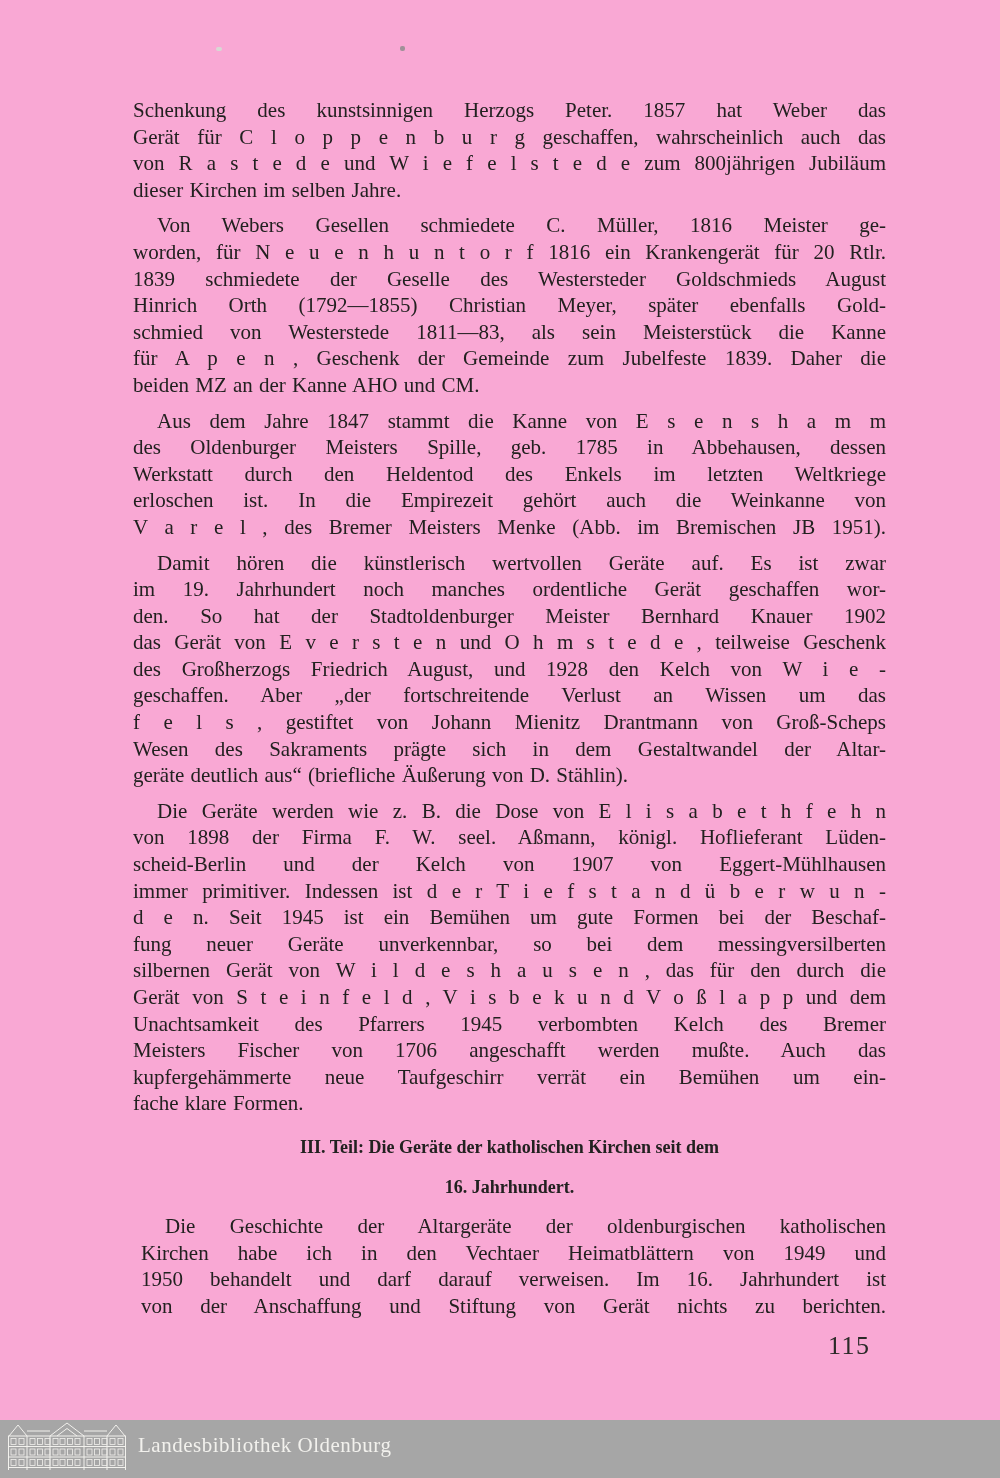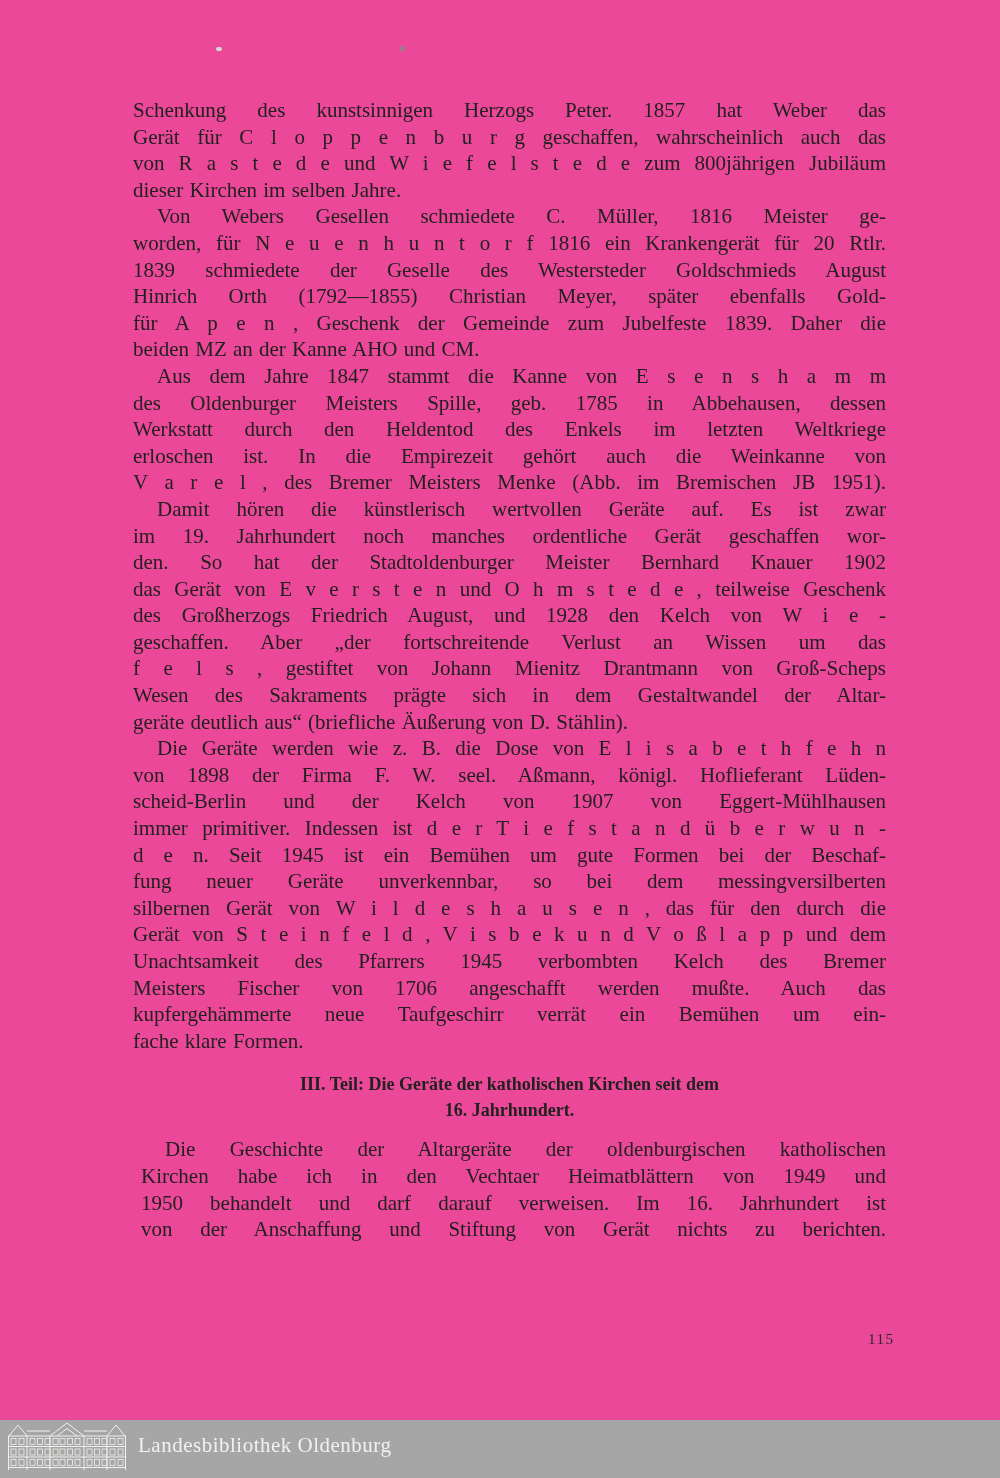--- a/index.html
+++ b/index.html
@@ -1,60 +1,60 @@
 <!DOCTYPE html>
 <html><head>
 <meta charset="utf-8">
 <style>
   html, body { margin: 0; padding: 0; background: #e8e8e8; }
   .page {
     position: relative;
     width: 1000px;
     height: 1478px;
-    background: #ec4899;
+    background: #f9a8d4;
     overflow: hidden;
     font-family: "Liberation Serif", "DejaVu Serif", serif;
     color: #222120;
   }
   .textblock {
     position: absolute;
     left: 133px;
     top: 97px;
     width: 753px;
     font-size: 21px;
     line-height: 26.6px;
   }
   .para { margin: 0 0 0 0; padding: 0; }
-  .para + .para { }
+  .para + .para { margin-top: 9px; }
   .line {
     text-align: justify;
     text-align-last: justify;
     word-spacing: 1px;
   }
   .line.last {
     text-align: left;
     text-align-last: left;
   }
   .line.indent { text-indent: 24px; }
   .heading {
     margin-top: 17px;
     font-weight: bold;
   }
   .heading-line {
     text-align: center;
     font-size: 18px;
     line-height: 26px;
   }
-  .heading-line + .heading-line { }
+  .heading-line + .heading-line { margin-top: 14px; }
   .after-heading { margin-top: 13px; margin-left: 8px; }
   .page-number {
     position: absolute;
-    left: 868px;
+    left: 828px;
     top: 1331px;
-    font-size: 15px;
+    font-size: 26px;
     letter-spacing: 1.5px;
     color: #2a2a28;
   }
   .scan-speck {
     position: absolute;
     left: 400px;
     top: 46px;
     width: 5px;
     height: 5px;
     border-radius: 2px;
@@ -110,20 +110,21 @@
       <div class="line">Gerät für C l o p p e n b u r g  geschaffen, wahrscheinlich auch das</div>
       <div class="line">von R a s t e d e  und W i e f e l s t e d e  zum 800jährigen Jubiläum</div>
       <div class="line last">dieser Kirchen im selben Jahre.</div>
     </div>
 
     <div class="para">
       <div class="line indent">Von Webers Gesellen schmiedete C. Müller, 1816 Meister ge-</div>
       <div class="line">worden, für N e u e n h u n t o r f  1816 ein Krankengerät für 20 Rtlr.</div>
       <div class="line">1839 schmiedete der Geselle des Westersteder Goldschmieds August</div>
       <div class="line">Hinrich Orth (1792—1855) Christian Meyer, später ebenfalls Gold-</div>
+      <div class="line">schmied von Westerstede 1811—83, als sein Meisterstück die Kanne</div>
       <div class="line">für A p e n , Geschenk der Gemeinde zum Jubelfeste 1839. Daher die</div>
       <div class="line last">beiden MZ an der Kanne AHO und CM.</div>
     </div>
 
     <div class="para">
       <div class="line indent">Aus dem Jahre 1847 stammt die Kanne von E s e n s h a m m</div>
       <div class="line">des Oldenburger Meisters Spille, geb. 1785 in Abbehausen, dessen</div>
       <div class="line">Werkstatt durch den Heldentod des Enkels im letzten Weltkriege</div>
       <div class="line">erloschen ist. In die Empirezeit gehört auch die Weinkanne von</div>
       <div class="line">V a r e l , des Bremer Meisters Menke (Abb. im Bremischen JB 1951).</div>

